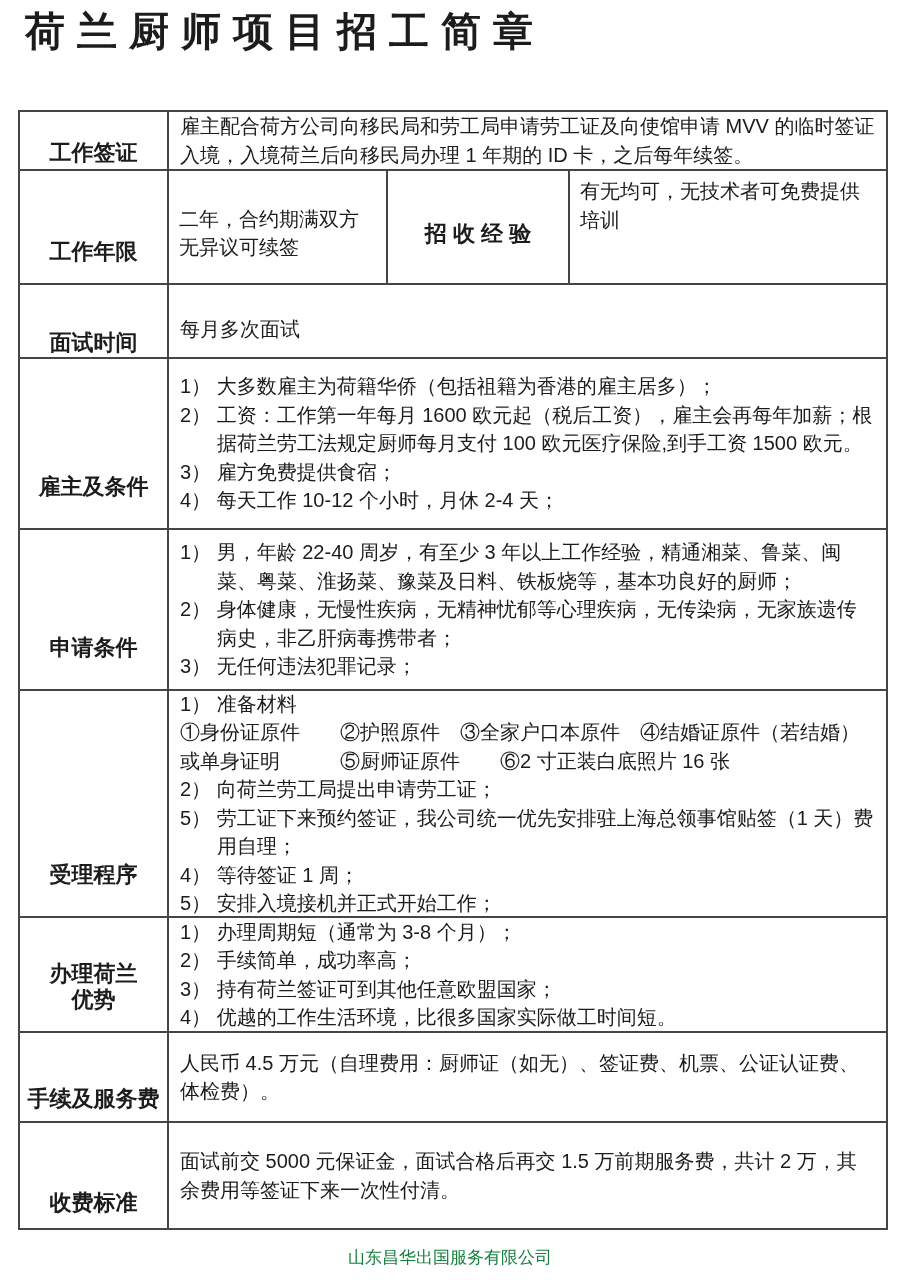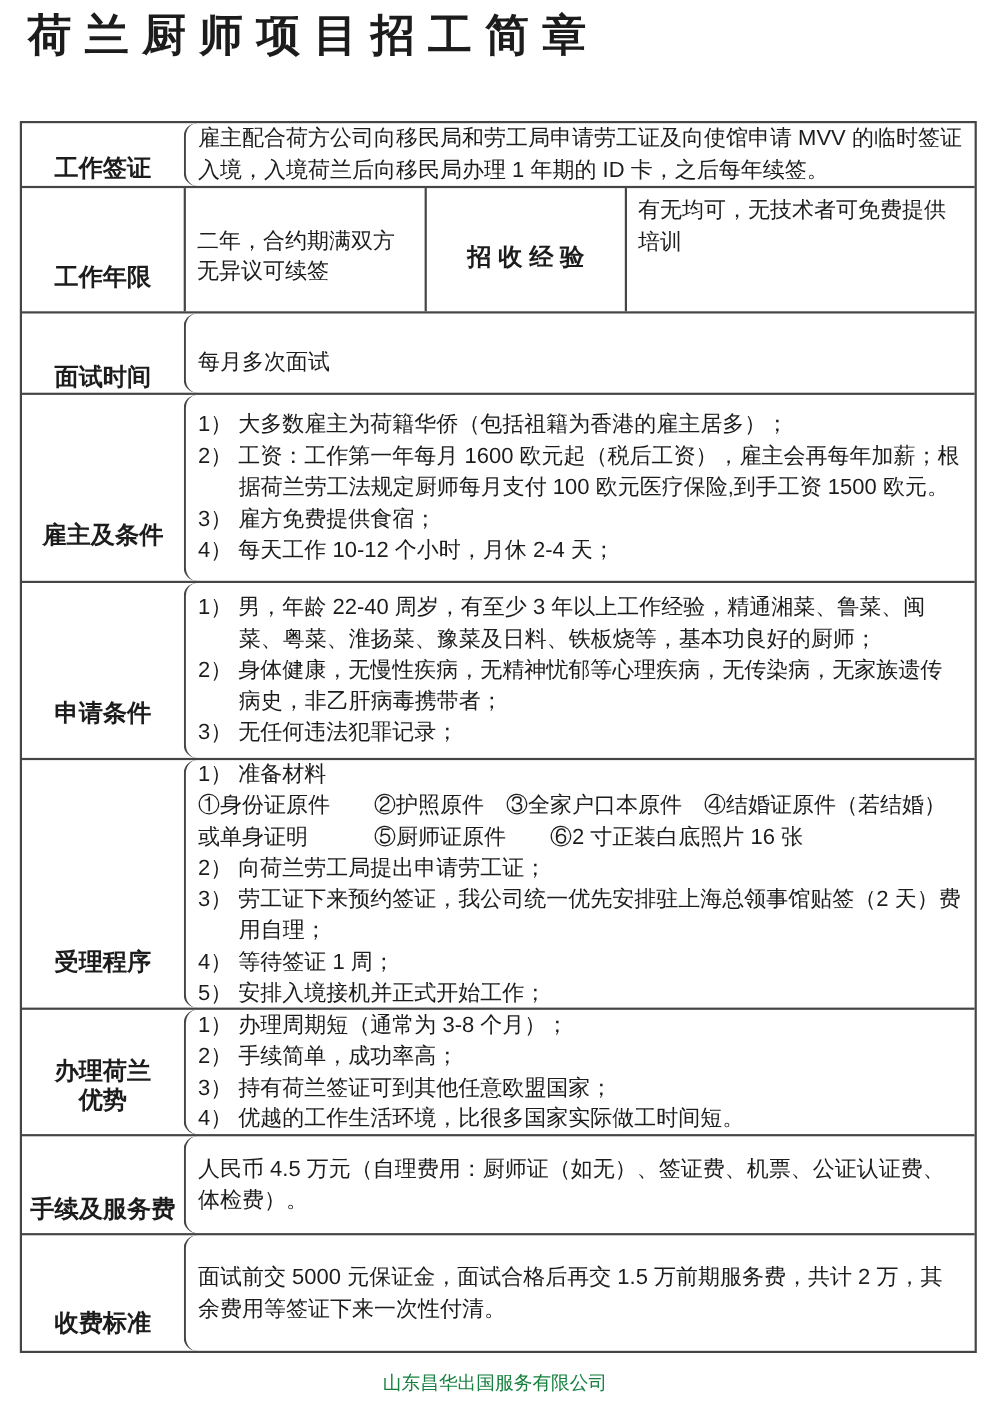--- a/index.html
+++ b/index.html
@@ -44,21 +44,21 @@
   .r2 .c-label { padding-top:26px;border-radius:26px; }
   .r3 .c-label { padding-top:20px;border-radius:14px; }
   .r4 .c-label { padding-top:62px; }
   .r5 .c-label { padding-top:52px; }
   .r6 .c-label { padding-top:118px; }
   .r8 .c-label { padding-top:20px; }
   .r9 .c-label { padding-top:30px; }
   .c-main {
     flex:1 1 auto; min-width:0;
     padding:0 10px 0 11px;
-    display:flex; flex-direction:column; justify-content:center;border-radius:12px;
+    display:flex; flex-direction:column; justify-content:center;
   }
   .r3 .c-main { padding-top:16px; }
   .c-term {
     width:219px; flex:0 0 219px; padding:12px 8px 0 10px;
     display:flex; flex-direction:column; justify-content:center;align-items:flex-end;
   }
   .c-exp {
     width:182px; flex:0 0 182px; padding-top:14px;
     display:flex; align-items:center; justify-content:center;
     font-weight:bold; font-size:22px;
@@ -141,21 +141,21 @@
 
   <div class="row r6">
     <div class="cell c-label">
       <span class="label-text">受理程序</span>
     </div>
     <div class="cell c-main">
       <div class="item">1） 准备材料</div>
       <div class="item noindent">①身份证原件　　②护照原件　③全家户口本原件　④结婚证原件（若结婚）</div>
       <div class="item noindent">或单身证明　　　⑤厨师证原件　　⑥2 寸正装白底照片 16 张</div>
       <div class="item">2） 向荷兰劳工局提出申请劳工证；</div>
-      <div class="item">3） 劳工证下来预约签证，我公司统一优先安排驻上海总领事馆贴签（2 天）费用自理；</div>
+      <div class="item">5） 劳工证下来预约签证，我公司统一优先安排驻上海总领事馆贴签（1 天）费用自理；</div>
       <div class="item">4） 等待签证 1 周；</div>
       <div class="item">5） 安排入境接机并正式开始工作；</div>
     </div>
   </div>
 
   <div class="row r7">
     <div class="cell c-label">
       <span class="label-text wrap">办理荷兰优势</span>
     </div>
     <div class="cell c-main">

